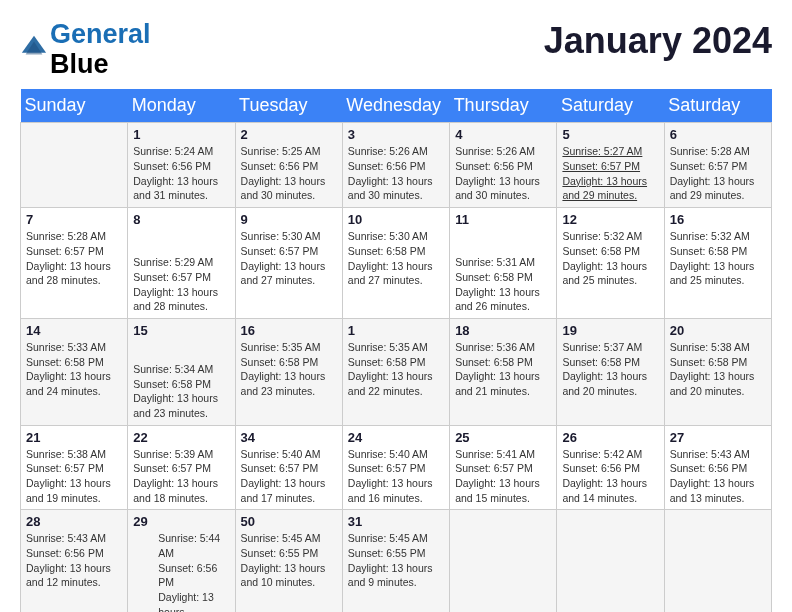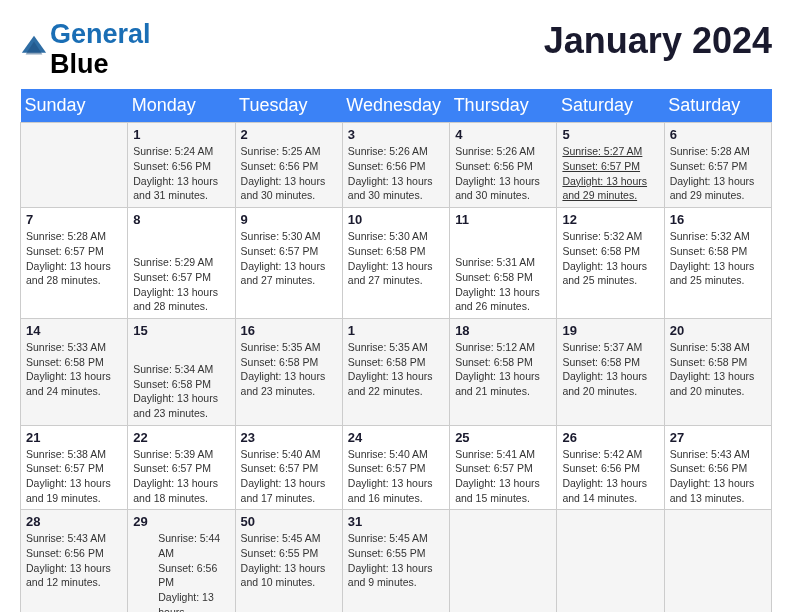--- a/index.html
+++ b/index.html
@@ -242,21 +242,21 @@
         </td>
         <td>
           <span class="day-number">1</span>
           <div class="day-info" style="white-space: pre-line;">Sunrise: 5:35 AM
 Sunset: 6:58 PM
 Daylight: 13 hours
 and 22 minutes.</div>
         </td>
         <td>
           <span class="day-number">18</span>
-          <div class="day-info" style="white-space: pre-line;">Sunrise: 5:12 AM
+          <div class="day-info" style="white-space: pre-line;">Sunrise: 5:36 AM
 Sunset: 6:58 PM
 Daylight: 13 hours
 and 21 minutes.</div>
         </td>
         <td>
           <span class="day-number">19</span>
           <div class="day-info" style="white-space: pre-line;">Sunrise: 5:37 AM
 Sunset: 6:58 PM
 Daylight: 13 hours
 and 20 minutes.</div>
@@ -278,21 +278,21 @@
 and 19 minutes.</div>
         </td>
         <td>
           <span class="day-number">22</span>
           <div class="day-info" style="white-space: pre-line;">Sunrise: 5:39 AM
 Sunset: 6:57 PM
 Daylight: 13 hours
 and 18 minutes.</div>
         </td>
         <td>
-          <span class="day-number">23</span>
+          <span class="day-number">34</span>
           <div class="day-info" style="white-space: pre-line;">Sunrise: 5:40 AM
 Sunset: 6:57 PM
 Daylight: 13 hours
 and 17 minutes.</div>
         </td>
         <td>
           <span class="day-number">24</span>
           <div class="day-info" style="white-space: pre-line;">Sunrise: 5:40 AM
 Sunset: 6:57 PM
 Daylight: 13 hours

